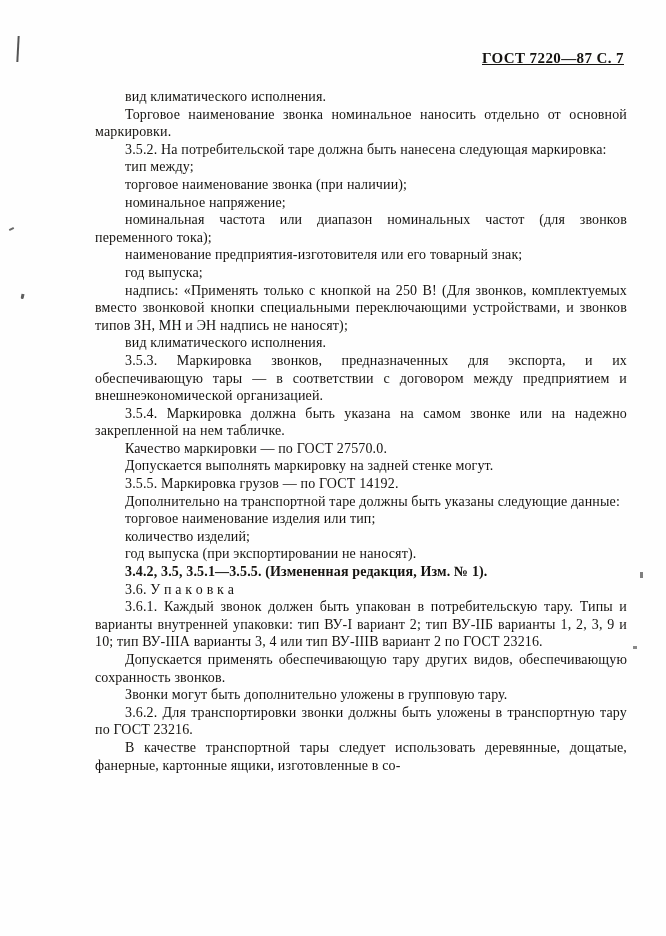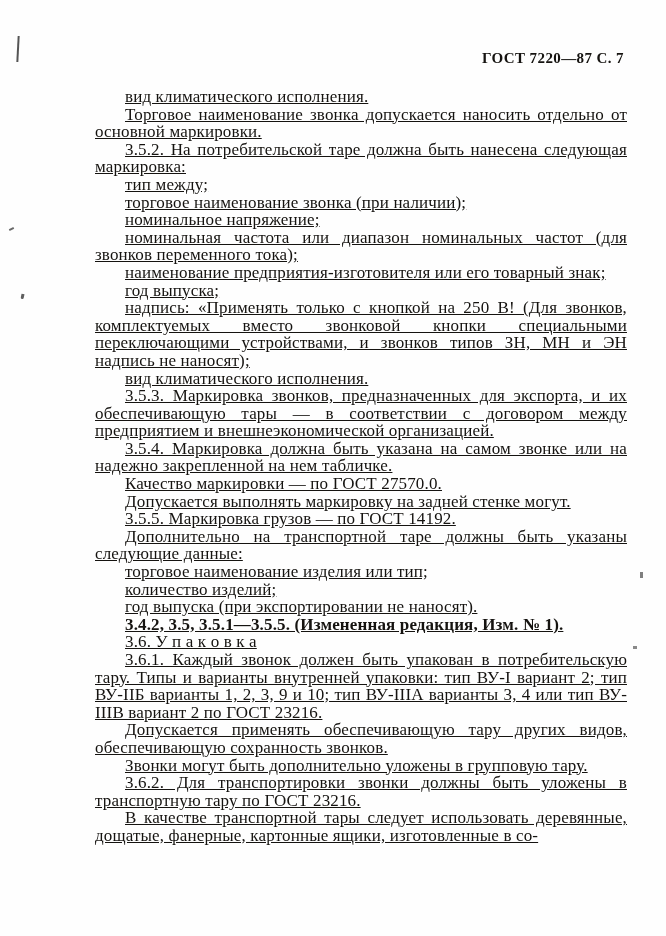--- a/index.html
+++ b/index.html
@@ -17,31 +17,31 @@
     color: #151310;
   }
   .page-header {
     position: absolute;
     top: 50px;
     right: 42px;
     font-size: 15px;
     font-weight: bold;
     letter-spacing: 0.4px;
     white-space: nowrap;
+    text-decoration: underline;
   }
   .document-body {
     position: absolute;
     top: 88px;
     left: 95px;
     width: 532px;
-    font-size: 17px;
+    font-size: 14px;
     line-height: 17.6px;
     text-align: justify;
     letter-spacing: 0.15px;
-    text-decoration: underline;
   }
   .para {
     margin: 0;
     text-indent: 30px;
   }
   .para.bold {
     font-weight: bold;
   }
   .para.heading {
     font-weight: normal;
@@ -59,21 +59,21 @@
 </style>
 </head>
 <body>
 
 <div class="page">
 
   <div class="page-header">ГОСТ 7220—87 С. 7</div>
 
   <div class="document-body">
       <p class="para">вид климатического исполнения.</p>
-      <p class="para">Торговое наименование звонка допускается наносить отдельно от основной маркировки.</p>
+      <p class="para">Торговое наименование звонка номинальное наносить отдельно от основной маркировки.</p>
       <p class="para">3.5.2. На потребительской таре должна быть нанесена следующая маркировка:</p>
       <p class="para">тип между;</p>
       <p class="para">торговое наименование звонка (при наличии);</p>
       <p class="para">номинальное напряжение;</p>
       <p class="para">номинальная частота или диапазон номинальных частот (для звонков переменного тока);</p>
       <p class="para">наименование предприятия-изготовителя или его товарный знак;</p>
       <p class="para">год выпуска;</p>
       <p class="para">надпись: «Применять только с кнопкой на 250 В! (Для звонков, комплектуемых вместо звонковой кнопки специальными переключающими устройствами, и звонков типов ЗН, МН и ЭН надпись не наносят);</p>
       <p class="para">вид климатического исполнения.</p>
       <p class="para">3.5.3. Маркировка звонков, предназначенных для экспорта, и их обеспечивающую тары — в соответствии с договором между предприятием и внешнеэкономической организацией.</p>

